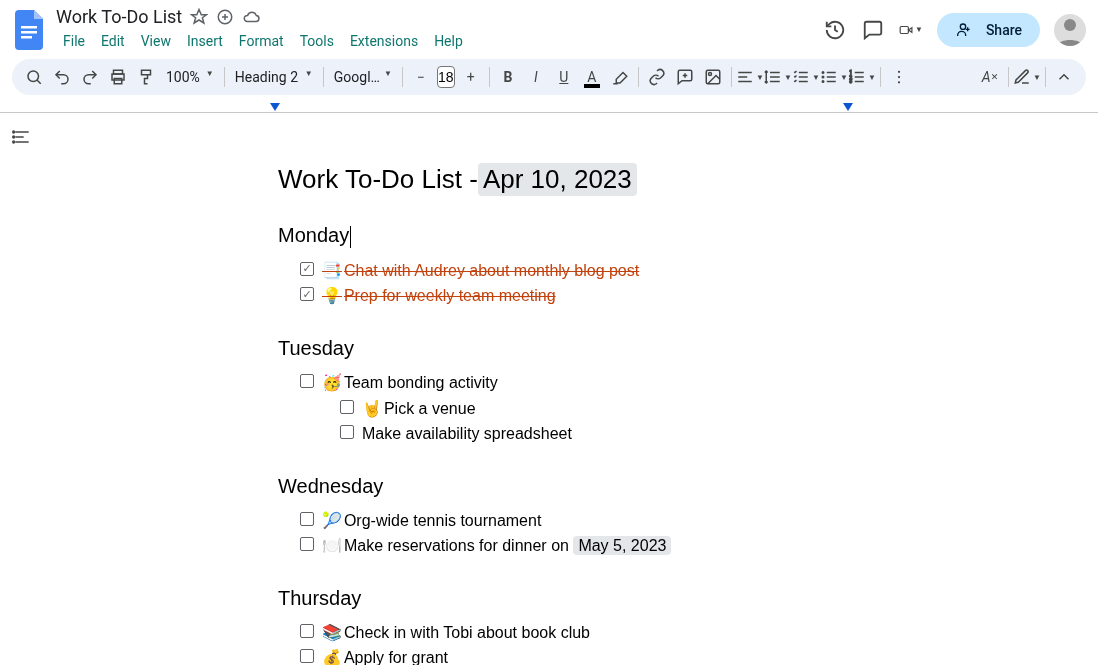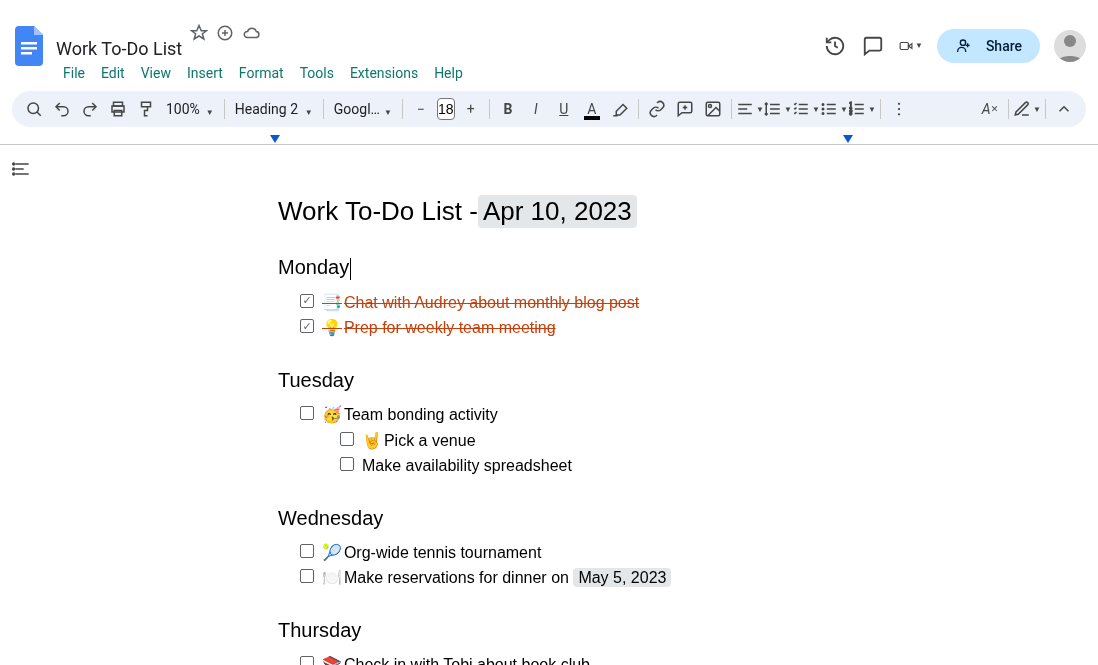--- a/index.html
+++ b/index.html
@@ -16,21 +16,21 @@
   align-items: center;
   padding: 6px 12px 0 12px;
   gap: 8px;
 }
 .docs-icon {
   width: 36px; height: 36px;
   display: flex; align-items: center; justify-content: center;
 }
 .doc-meta { flex: 1; }
 .doc-title-row { display: flex; align-items: center; gap: 8px; }
-.doc-title { font-size: 18px; color: #202124; margin-top: 32px; }
+.doc-title { font-size: 18px; color: #202124; }
 .title-icon { width: 18px; height: 18px; color: #5f6368; cursor: pointer; }
 .menubar { display: flex; gap: 2px; margin-top: 2px; }
 .menu-item {
   font-size: 14px; color: #0f766e; padding: 4px 7px;
   border-radius: 4px; cursor: pointer;
 }
 .header-right { display: flex; align-items: center; gap: 14px; }
 .hdr-icon { width: 24px; height: 24px; color: #444746; cursor: pointer; display:flex; align-items:center; justify-content:center;}
 .share-btn {
   display: flex; align-items: center; gap: 15px;
@@ -50,21 +50,21 @@
   padding: 4px 8px;
   display: flex; align-items: center;
 }
 .tb-btn {
   min-width: 28px; height: 28px;
   display: flex; align-items: center; justify-content: center;
   color: #444746; cursor: pointer; border-radius: 4px;
   font-size: 14px;
 }
 .tb-sep { width: 1px; height: 20px; background: #c7c7c7; margin: 0 4px; }
-.tb-text { font-size: 14px; padding: 0 6px; display:flex; align-items:flex-end; gap:4px; cursor:pointer;}
+.tb-text { font-size: 14px; padding: 0 6px; display:flex; align-items:flex-start; gap:4px; cursor:pointer;}
 .tb-dropdown-arrow { font-size: 8px; color: #444746; margin-left:2px;}
 .font-size-box { display:flex; align-items:center; gap:2px;}
 .fs-input {
   width: 18px; height: 22px; border: 1px solid #747775; border-radius: 4px;
   text-align: center; font-size: 14px; background: #fff;
 }
 .tb-spacer { flex: 1; }
 .text-color-btn { position:relative; }
 .text-color-underline { position:absolute; bottom:3px; left:6px; right:6px; height:4px; background:#000; }
 

